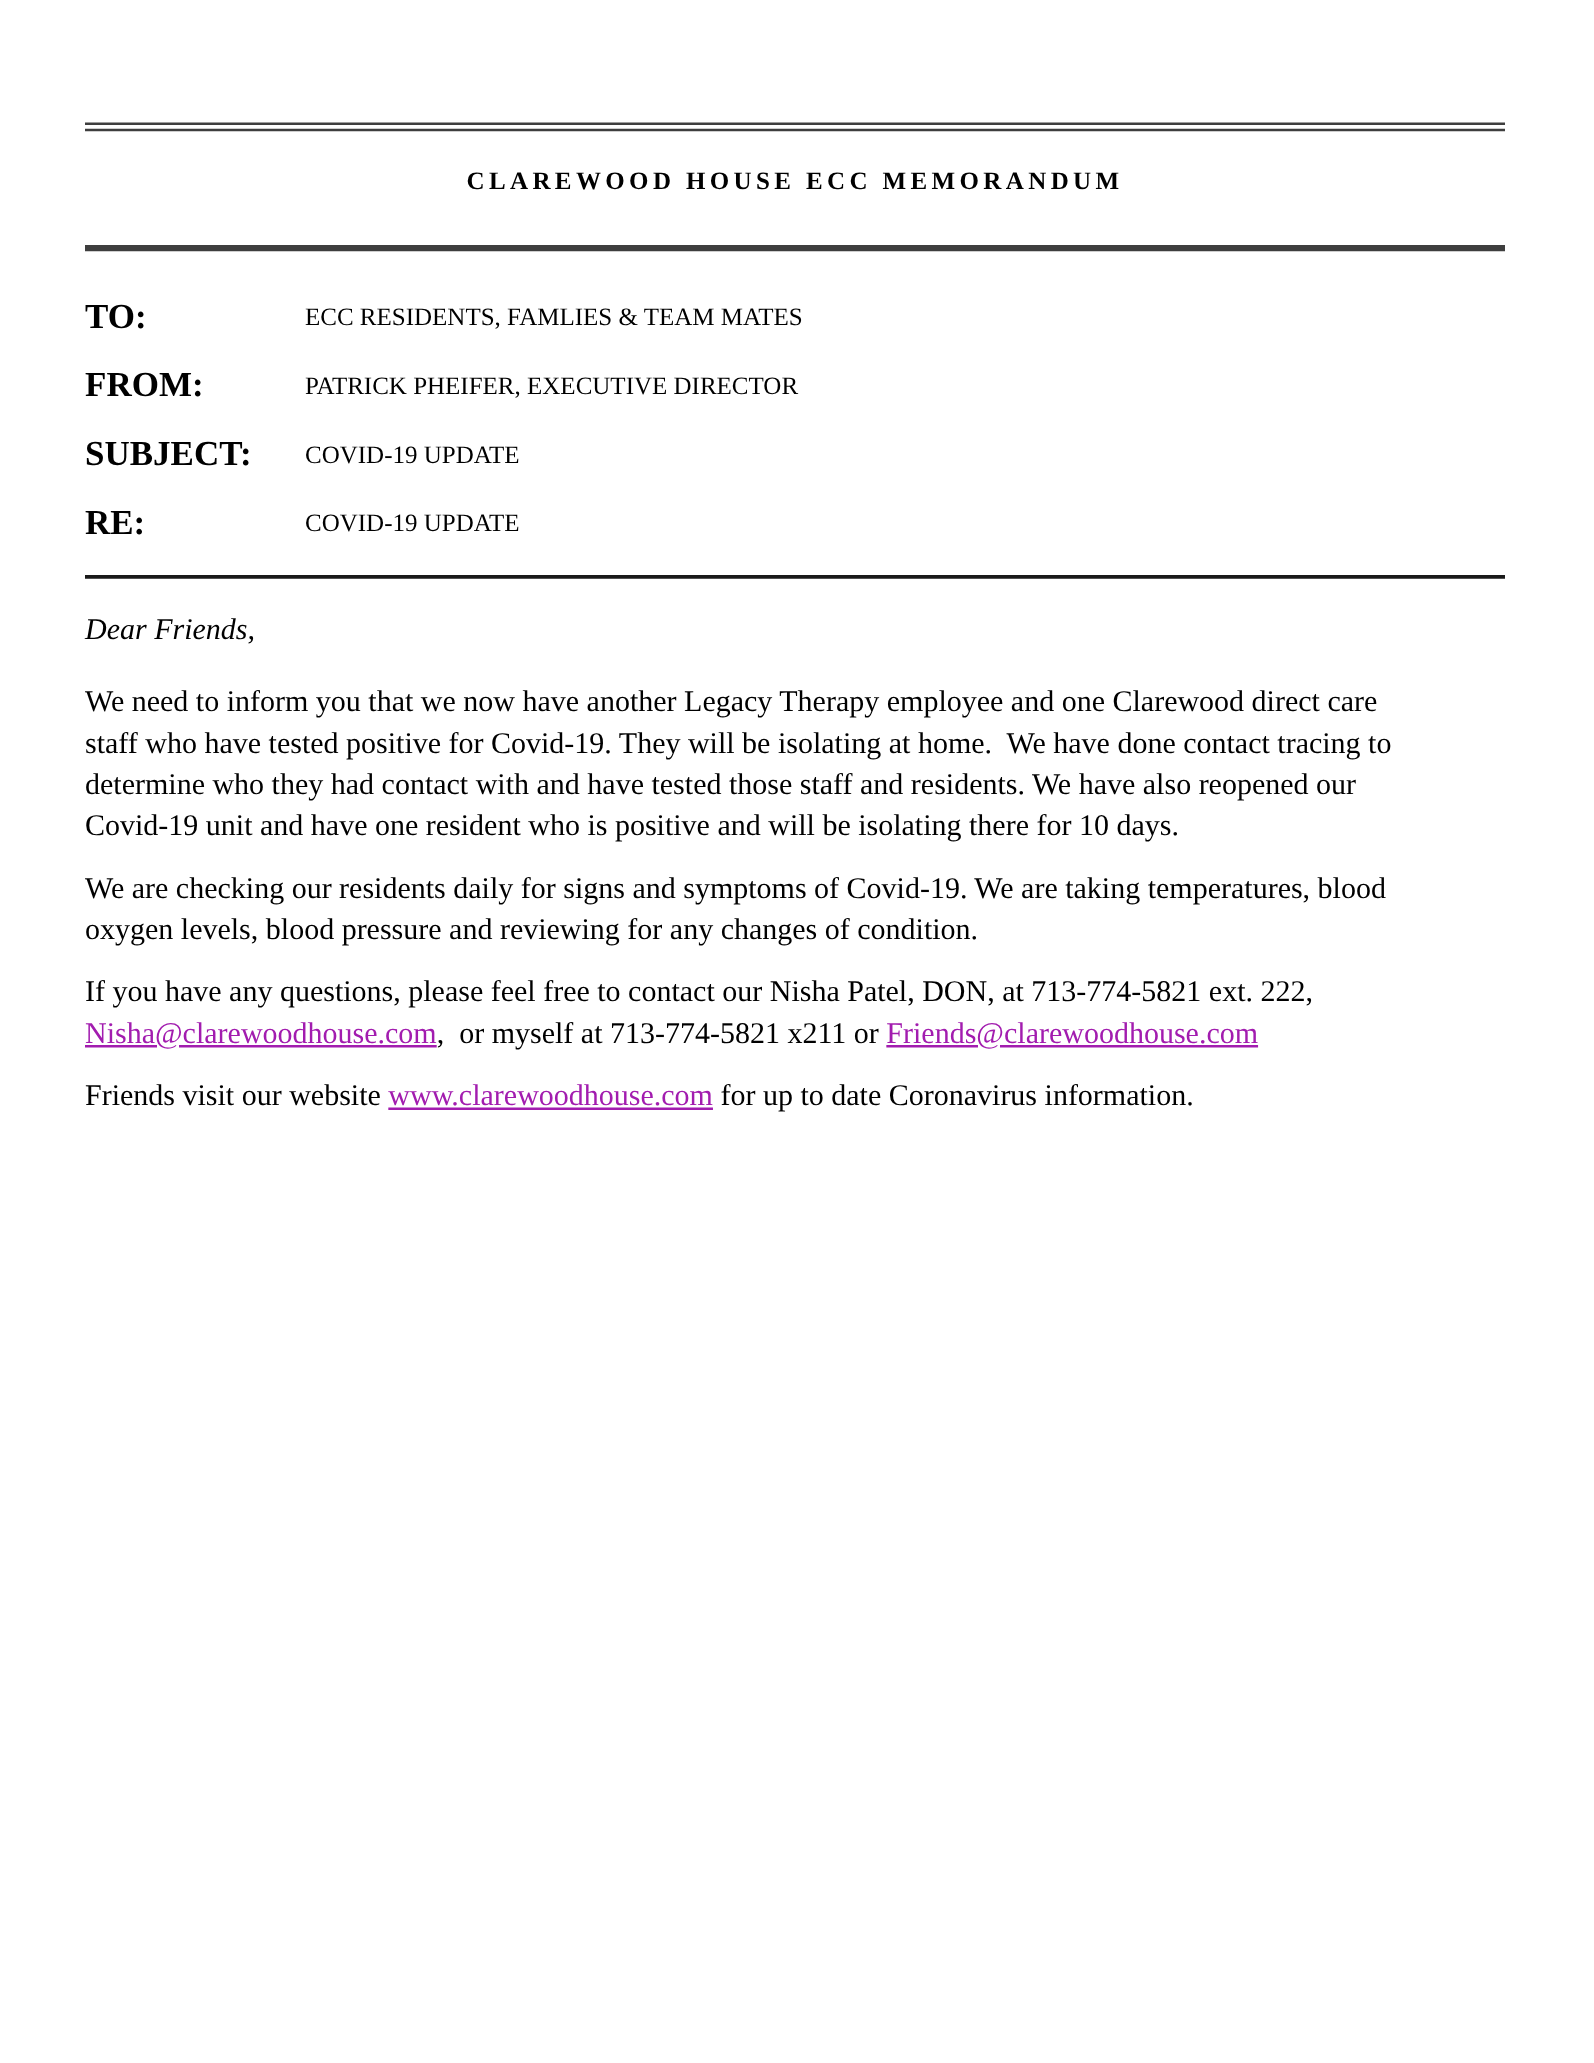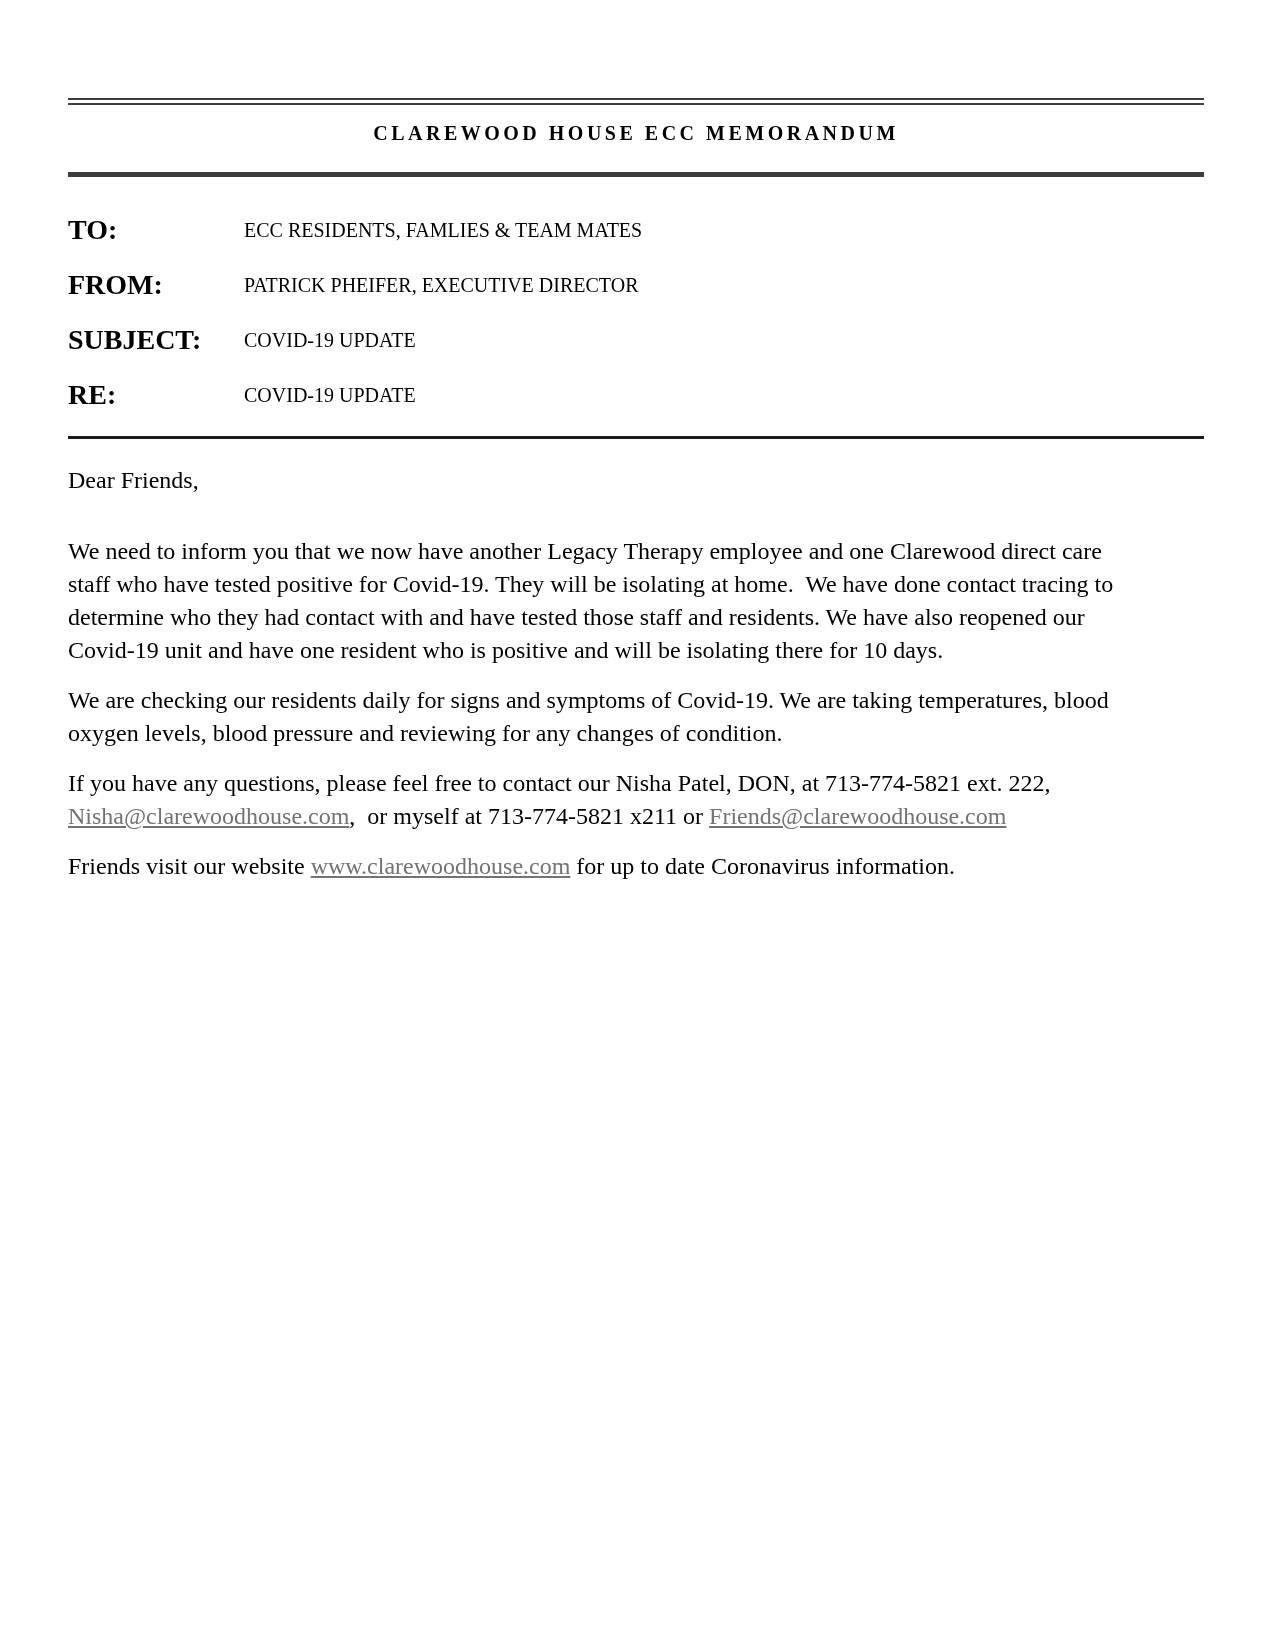--- a/index.html
+++ b/index.html
@@ -22,21 +22,21 @@
     padding: 98px 71px 0 68px;
   }
   
   .title-block {
     border-top: 7px double #3e3e3e;
     border-bottom: 5px solid #3e3e3e;
     padding: 11px 0 22px 0;
     text-align: center;
   }
   .memo-title {
-    margin: 4px;
+    margin: 16px;
     font-size: 20px;
     line-height: 26px;
     font-weight: bold;
     letter-spacing: 3.5px;
   }
   
   .memo-fields {
     margin-top: 39px;
   }
   .field-row {
@@ -67,24 +67,25 @@
     width: 1060px;
     font-size: 24px;
     line-height: 33px;
   }
   .memo-body p {
     margin: 0 0 17px 0;
     white-space: pre-wrap;
   }
   p.salutation {
     margin-top: 25px;
-    margin-bottom: 38px;
+    margin-bottom: 25px;
+    font-style: italic;
   }
   a.doc-link {
-    color: #737373;
+    color: #a21caf;
     text-decoration: underline;
     cursor: pointer;
   }
 </style>
 </head>
 <body>
 
 <div class="page">
 
   <header class="title-block">

